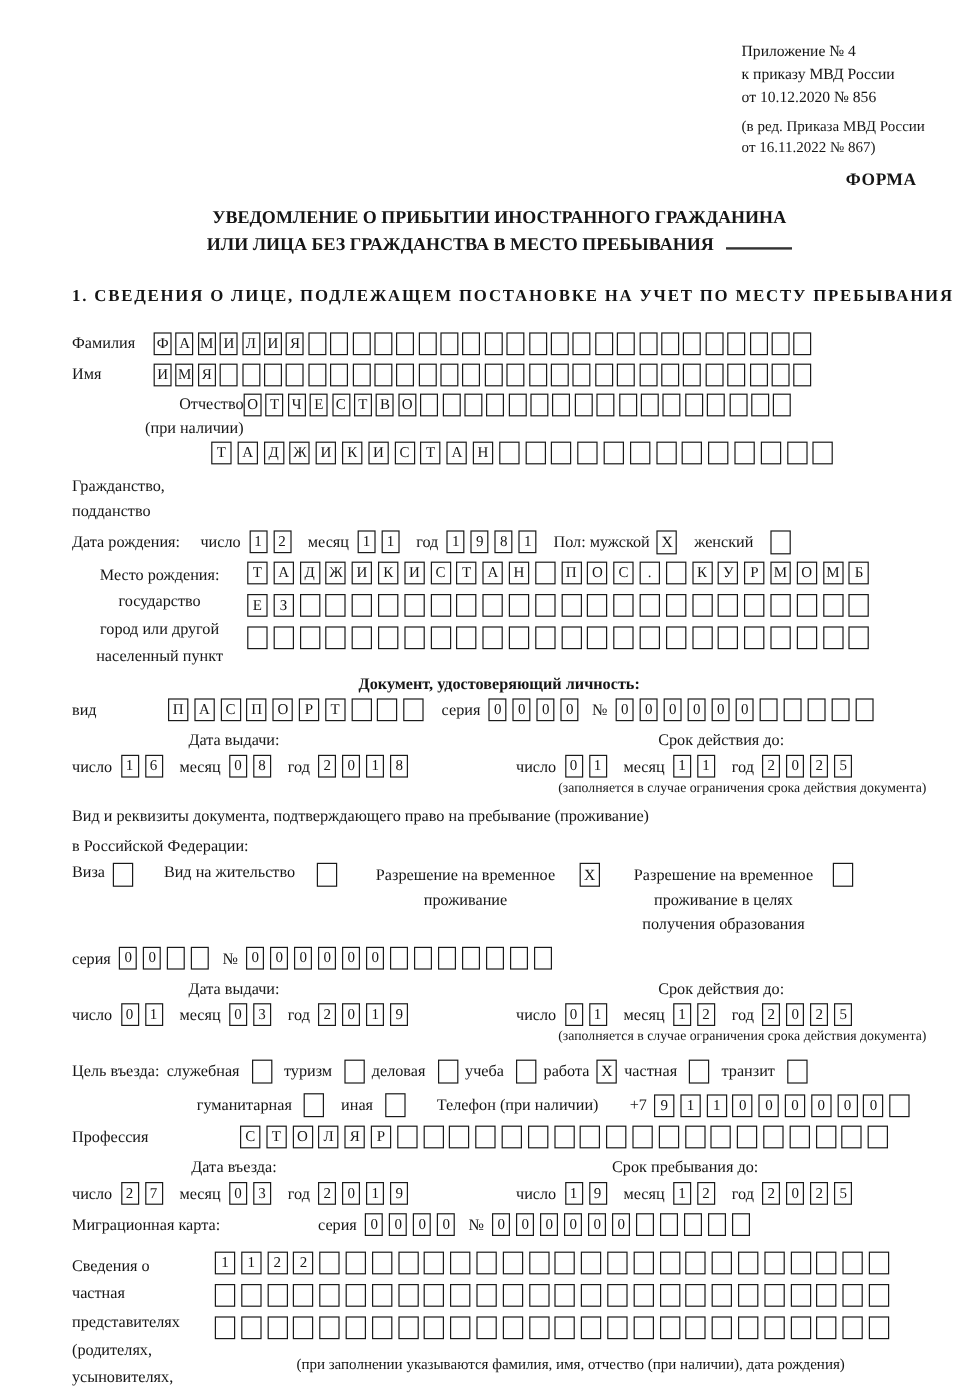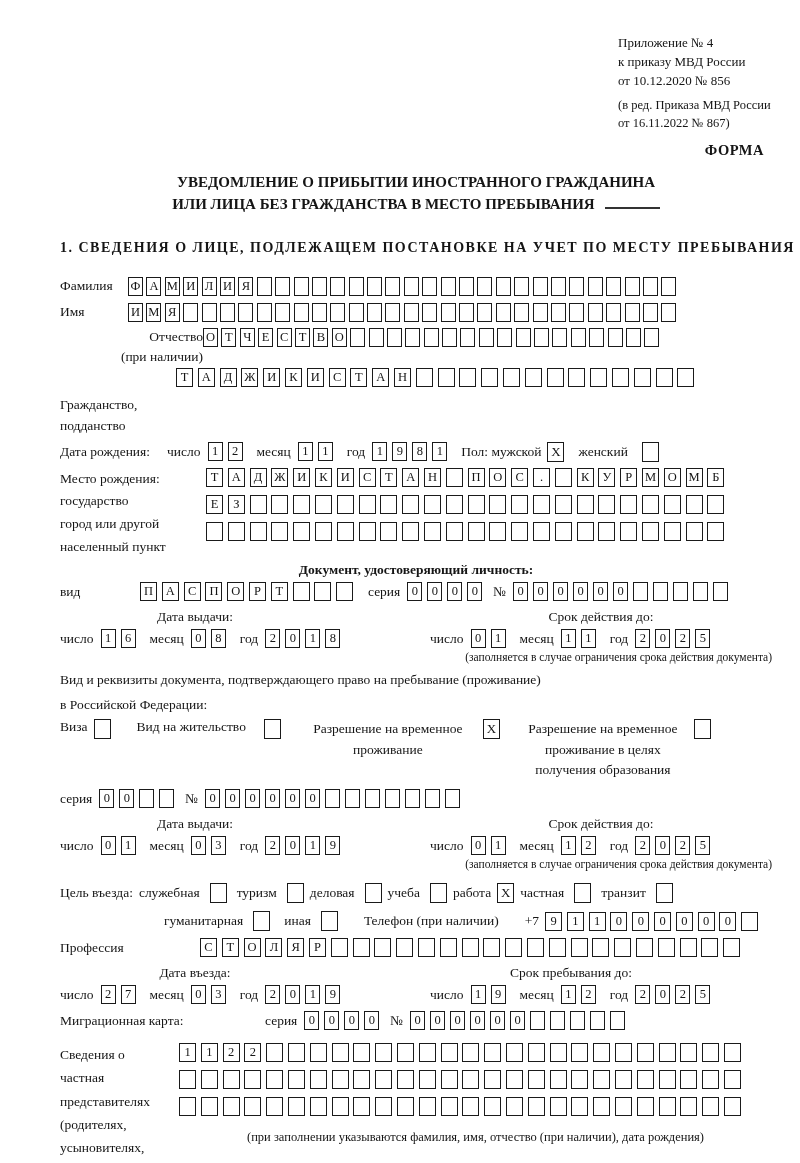--- a/index.html
+++ b/index.html
@@ -220,21 +220,21 @@
         <span class="cell">8</span>
         <span class="cell">1</span>
       </span>
     <span class="lbl">Пол: мужской</span>
     <span class="cb ml6">X</span>
     <span class="lbl ml14">женский</span>
     <span class="cb ml14"></span>
   </div>
 
   <div class="row top" style="margin-top:6px;">
-    <span class="lblcol" style="width:146px;line-height:1.68;">
+    <span class="lblcol" style="width:146px;line-height:1.68;align-items:center;">
       <span>Место рождения:</span>
       <span>государство</span>
       <span>город или другой</span>
       <span>населенный пункт</span>
     </span>
     <span class="repcol">
       <span class="cells w">
           <span class="cell">Т</span>
           <span class="cell">А</span>
           <span class="cell">Д</span>

